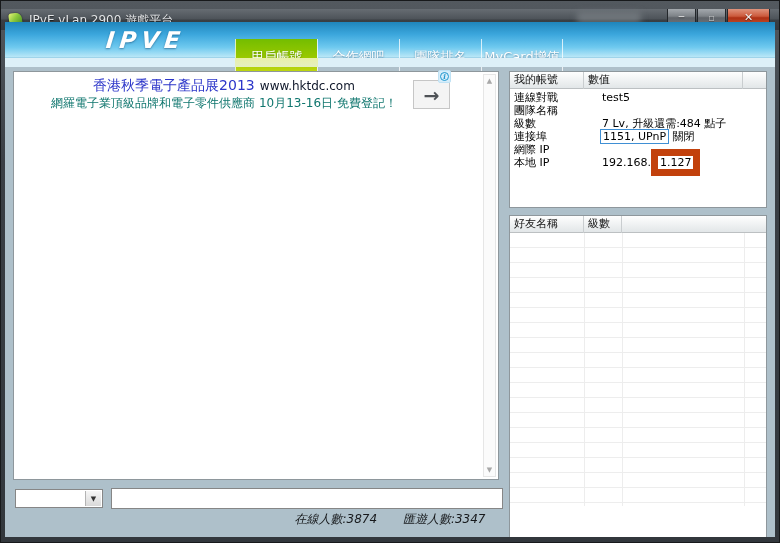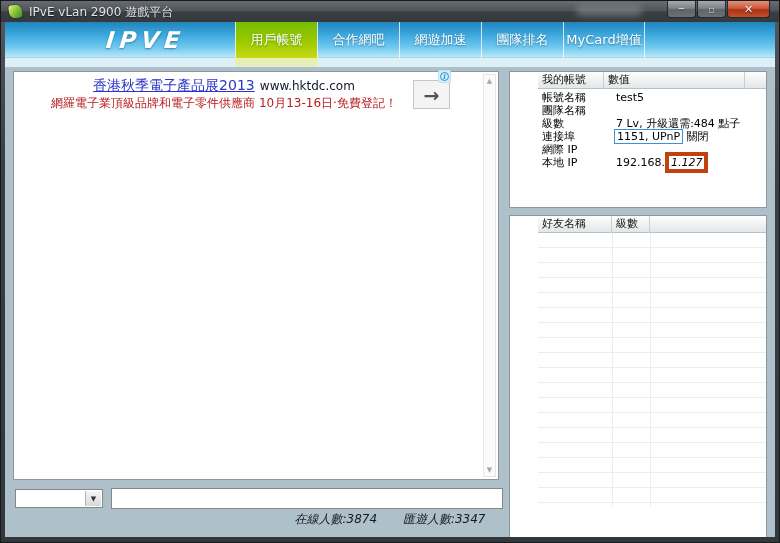--- a/index.html
+++ b/index.html
@@ -3,21 +3,21 @@
 <meta charset="utf-8">
 <style>
   * { margin:0; padding:0; box-sizing:border-box; }
   body { background:#888; font-family:"DejaVu Sans","Liberation Sans",sans-serif; }
   .window {
     position:relative; width:780px; height:543px; overflow:hidden;
     background:linear-gradient(#53595f, #3a3f45 30%, #32373c);
     border:1px solid #17191b;
   }
   
-  .titlebar { position:absolute; top:0; left:0; right:0; height:21px;
+  .titlebar { position:absolute; top:8px; left:0; right:0; height:21px;
     background:linear-gradient(#666c72 0%, #4d5359 48%, #3a3f44 52%, #35393e 100%); }
   .app-icon { position:absolute; left:8px; top:4px; width:13px; height:13px;
     background:linear-gradient(135deg,#e8f57a 0%, #8cc83c 45%, #3f8a22 100%);
     border-radius:3px 6px 3px 6px; transform:rotate(-8deg);
     box-shadow:0 0 2px rgba(0,0,0,.6); }
   .title-text { position:absolute; left:28px; top:3px; font-size:12px; color:#e3e5e7;
     text-shadow:0 1px 1px rgba(0,0,0,.6); white-space:nowrap; }
   .title-blur { position:absolute; left:576px; top:3px; width:64px; height:12px;
     background:rgba(130,136,142,.6); filter:blur(3px); border-radius:3px; }
   .winbtns { position:absolute; top:0; right:9px; display:flex; }
@@ -33,73 +33,73 @@
   .app { position:absolute; left:4px; right:4px; top:21px; bottom:5px;
     background:#aec0ca; overflow:hidden; }
   
   .navbar { position:absolute; top:0; left:0; right:0; height:36px;
     background:linear-gradient(#1f85bb 0%, #3ba6dc 35%, #6ec9ef 72%, #b9e7f7 100%);
     border-bottom:1px solid #9fd4ea; }
   .logo { position:absolute; left:58px; top:5px; width:165px; text-align:center;
     font-size:23px; font-weight:bold; font-style:italic; color:#fff;
     letter-spacing:5px; transform:skewX(-6deg);
     text-shadow:0 1px 2px rgba(0,40,80,.45); }
-  .tabs { position:absolute; left:230px; top:0; height:36px; display:flex; }
+  .tabs { position:absolute; left:230px; top:17px; height:36px; display:flex; }
   .tab { width:82px; height:36px; display:flex; align-items:center; justify-content:center;
     color:#fff; font-size:13px; white-space:nowrap; cursor:default;
     border-left:1px solid rgba(255,255,255,.75);
     text-shadow:0 1px 2px rgba(0,45,90,.55); }
   .tab:last-child { border-right:1px solid rgba(255,255,255,.75); }
   .tab.active { background:linear-gradient(#74bd00 0%, #9cca00 55%, #c8da14 100%);
     text-shadow:0 1px 2px rgba(40,80,0,.55); }
   .substrip { position:absolute; top:36px; left:0; right:0; height:9px; background:#ddf0f8; }
   .substrip-glow { position:absolute; top:36px; left:230px; width:83px; height:9px;
     background:linear-gradient(#e9f0a8, #e4efc2); }
   
   .main-panel { position:absolute; left:8px; top:49px; width:486px; height:409px;
     background:#fff; border:1px solid #8e979c; }
   .ad { position:absolute; left:0; top:4px; width:420px; text-align:center; line-height:17px; }
-  .ad-headline { color:#2b35c9; text-decoration:underline; font-size:14px; cursor:pointer; }
+  .ad-headline { color:#2b35c9; font-size:14px; cursor:pointer; }
   .ad-site { color:#0f172a; font-size:12px; }
-  .ad-desc { color:#b91c1c; font-size:12px; }
+  .ad-desc { color:#0f766e; font-size:12px; }
   .ad-arrow-btn { position:absolute; left:399px; top:8px; width:37px; height:29px;
     background:#f4f4f4; border:1px solid #c6c6c6; cursor:pointer;
     display:flex; align-items:center; justify-content:center;
     color:#4e5256; font-size:19px; font-weight:bold; }
   .ad-info { position:absolute; left:424px; top:-2px; width:13px; height:13px;
     background:#d6edfa; border:1px solid #bfe2f5; border-radius:2px;
     display:flex; align-items:center; justify-content:center; cursor:pointer; }
   .ad-info b { width:9px; height:9px; border:1px solid #1f97cf; border-radius:50%;
     color:#1f97cf; font-size:7px; line-height:8px; text-align:center;
     font-family:"DejaVu Serif",serif; font-style:italic; }
   
   .scrollbar { position:absolute; top:2px; right:2px; bottom:2px; width:13px;
     background:#fbfbfb; border:1px solid #e6e6e6; }
   .sb-arrow { position:absolute; left:0; right:0; text-align:center;
     font-size:7px; color:#a8a8a8; cursor:pointer; }
   .sb-arrow.up { top:2px; } .sb-arrow.down { bottom:2px; }
   
   .side-table { position:absolute; left:504px; width:258px; background:#fff;
-    border:1px solid #8e979c; font-size:11px;padding-left:28px; }
+    border:1px solid #8e979c; font-size:11px; }
   .acct { top:49px; height:137px; }
   .friends { top:193px; height:340px; }
   .tbl-header { display:flex; height:17px; align-items:center;
     background:linear-gradient(#fefefe, #e2e6e8); border-bottom:1px solid #bcc0c2;
     color:#111; }
   .th { height:17px; line-height:16px; padding-left:4px;
     border-right:1px solid #c9cdcf; overflow:hidden; white-space:nowrap; }
   .acct .th1 { width:74px; } .acct .th2 { width:159px; } .acct .th3 { width:23px; border-right:none; }
   .friends .th1 { width:74px; } .friends .th2 { width:38px; }
   .friends .th3 { width:123px; } .friends .th4 { width:23px; border-right:none; }
   .acct-row { display:flex; height:13px; line-height:13px; color:#000; }
   .acct-body { padding-top:2px; }
   .acct-label { width:74px; padding-left:4px; white-space:nowrap; }
-  .acct-value { padding-left:4px; white-space:nowrap; }
+  .acct-value { padding-left:4px; white-space:nowrap;margin-left:14px; }
   .box-blue { border:1px solid #3f8fd4; padding:0 2px; margin-left:-2px; }
-  .box-red  { border:4px solid #c2410c; padding:0 2px;font-style:italic; }
+  .box-red  { border:7px solid #c2410c; padding:0 2px; }
   .friends-body { position:relative; height:273px; overflow:hidden;
     background:repeating-linear-gradient(to bottom,#fff 0 14px,#ededed 14px 15px); }
   .vline { position:absolute; top:0; bottom:0; width:1px; background:#ededed; }
   
   .combobox { position:absolute; left:10px; top:467px; width:88px; height:19px;
     background:#fff; border:1px solid #868686; cursor:pointer; }
   .combo-text { position:absolute; left:3px; top:2px; font-size:11px; color:#000; }
   .combo-btn { position:absolute; right:1px; top:1px; bottom:1px; width:16px;
     background:linear-gradient(#f6f6f6,#d9d9d9); border-left:1px solid #b4b4b4;
     display:flex; align-items:center; justify-content:center;
@@ -133,21 +133,20 @@
     </div>
   </div>
 
   <div class="app">
 
     <div class="navbar">
       <div class="logo">IPVE</div>
       <div class="tabs">
         <div class="tab active">用戶帳號</div>
         <div class="tab">合作網吧</div>
-        <div class="tab">網遊加速</div>
         <div class="tab">團隊排名</div>
         <div class="tab">MyCard增值</div>
       </div>
     </div>
     <div class="substrip"></div>
     <div class="substrip-glow"></div>
 
     <div class="main-panel">
       <div class="ad">
         <div>
@@ -169,21 +168,21 @@
     </div>
 
     <div class="side-table acct">
       <div class="tbl-header">
         <div class="th th1">我的帳號</div>
         <div class="th th2">數值</div>
         <div class="th th3"></div>
       </div>
       <div class="acct-body">
         <div class="acct-row">
-          <div class="acct-label">帳號名稱</div>
+          <div class="acct-label">連線對戰</div>
           <div class="acct-value">test5</div>
         </div>
         <div class="acct-row">
           <div class="acct-label">團隊名稱</div>
           <div class="acct-value"></div>
         </div>
         <div class="acct-row">
           <div class="acct-label">級數</div>
           <div class="acct-value">7 Lv, 升級還需:484 點子</div>
         </div>

